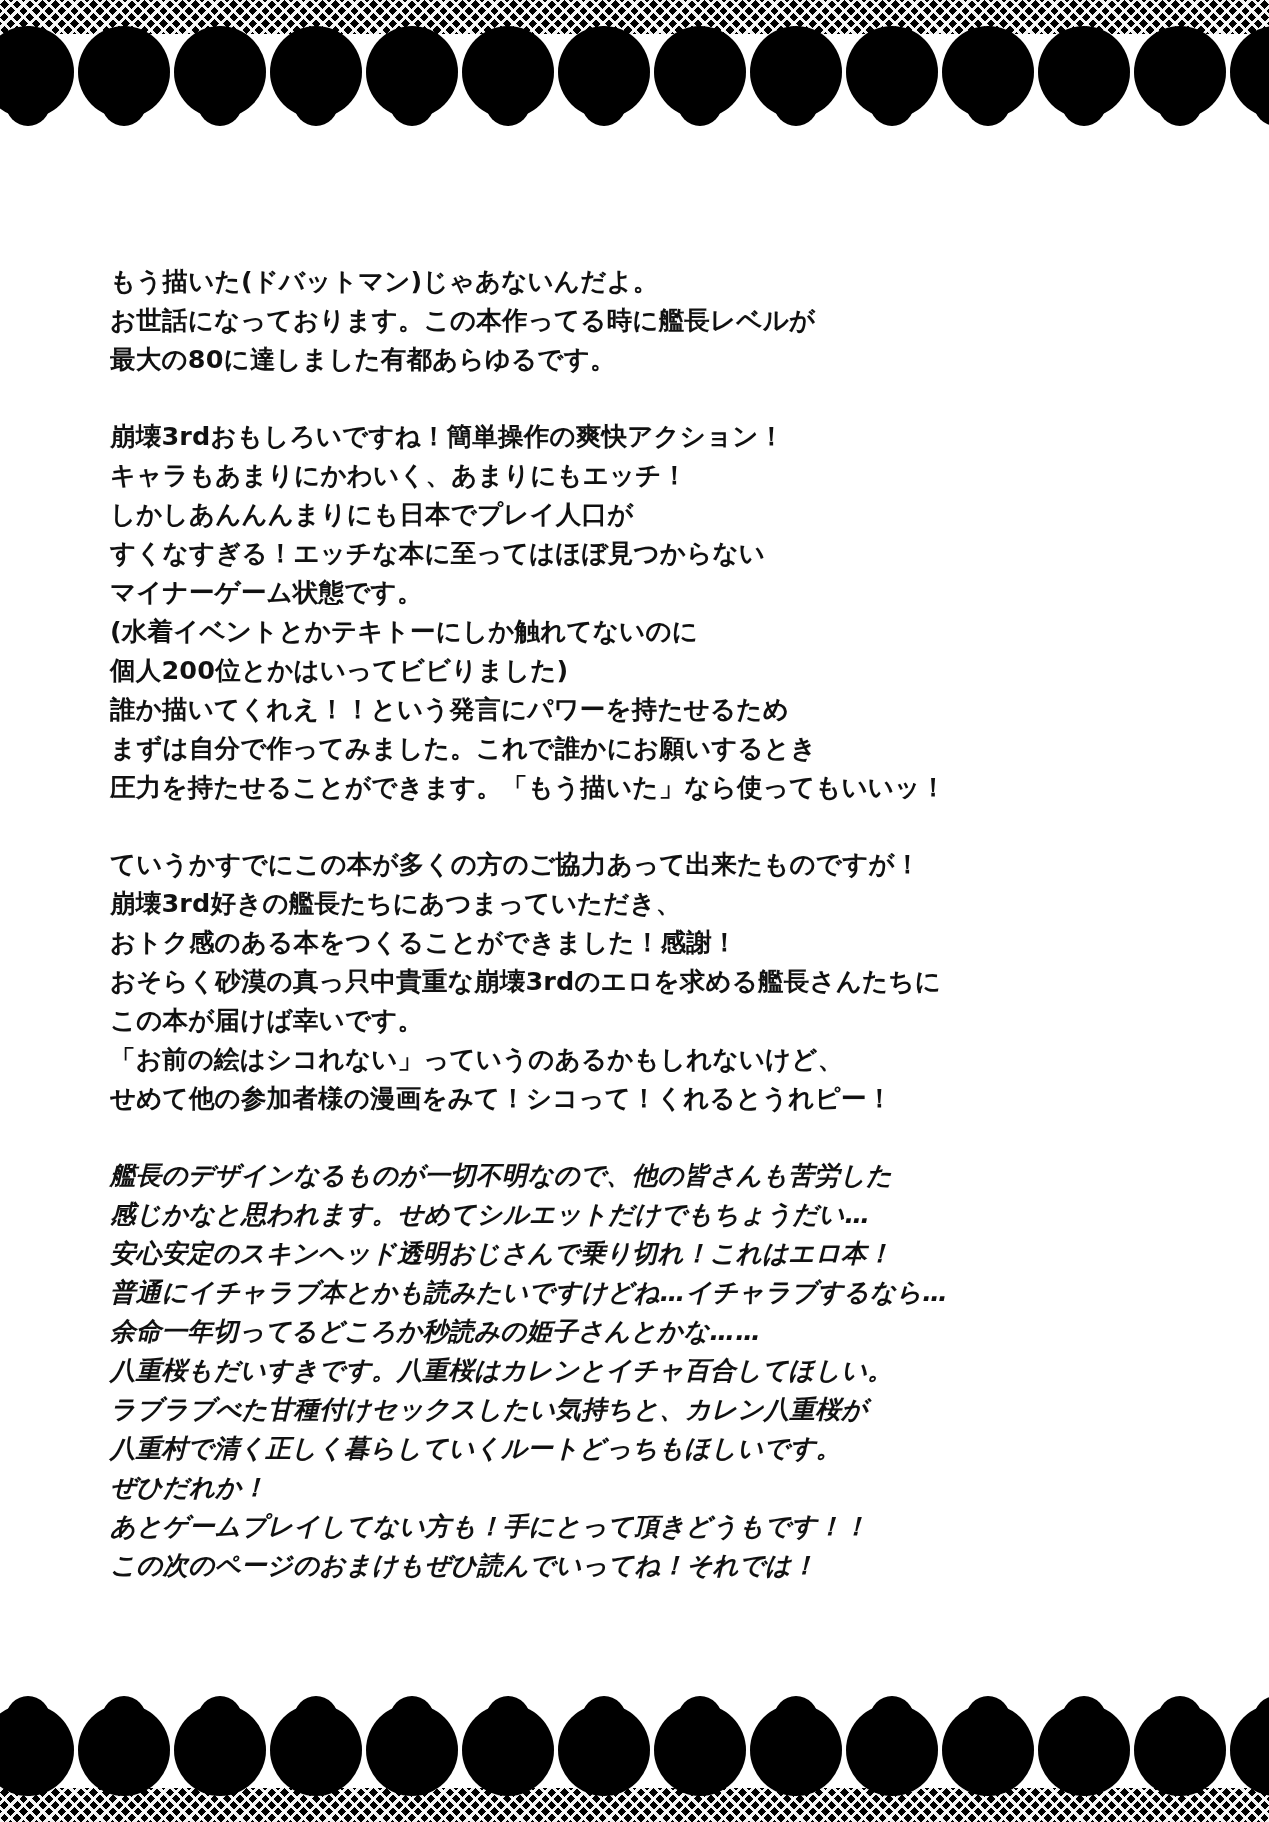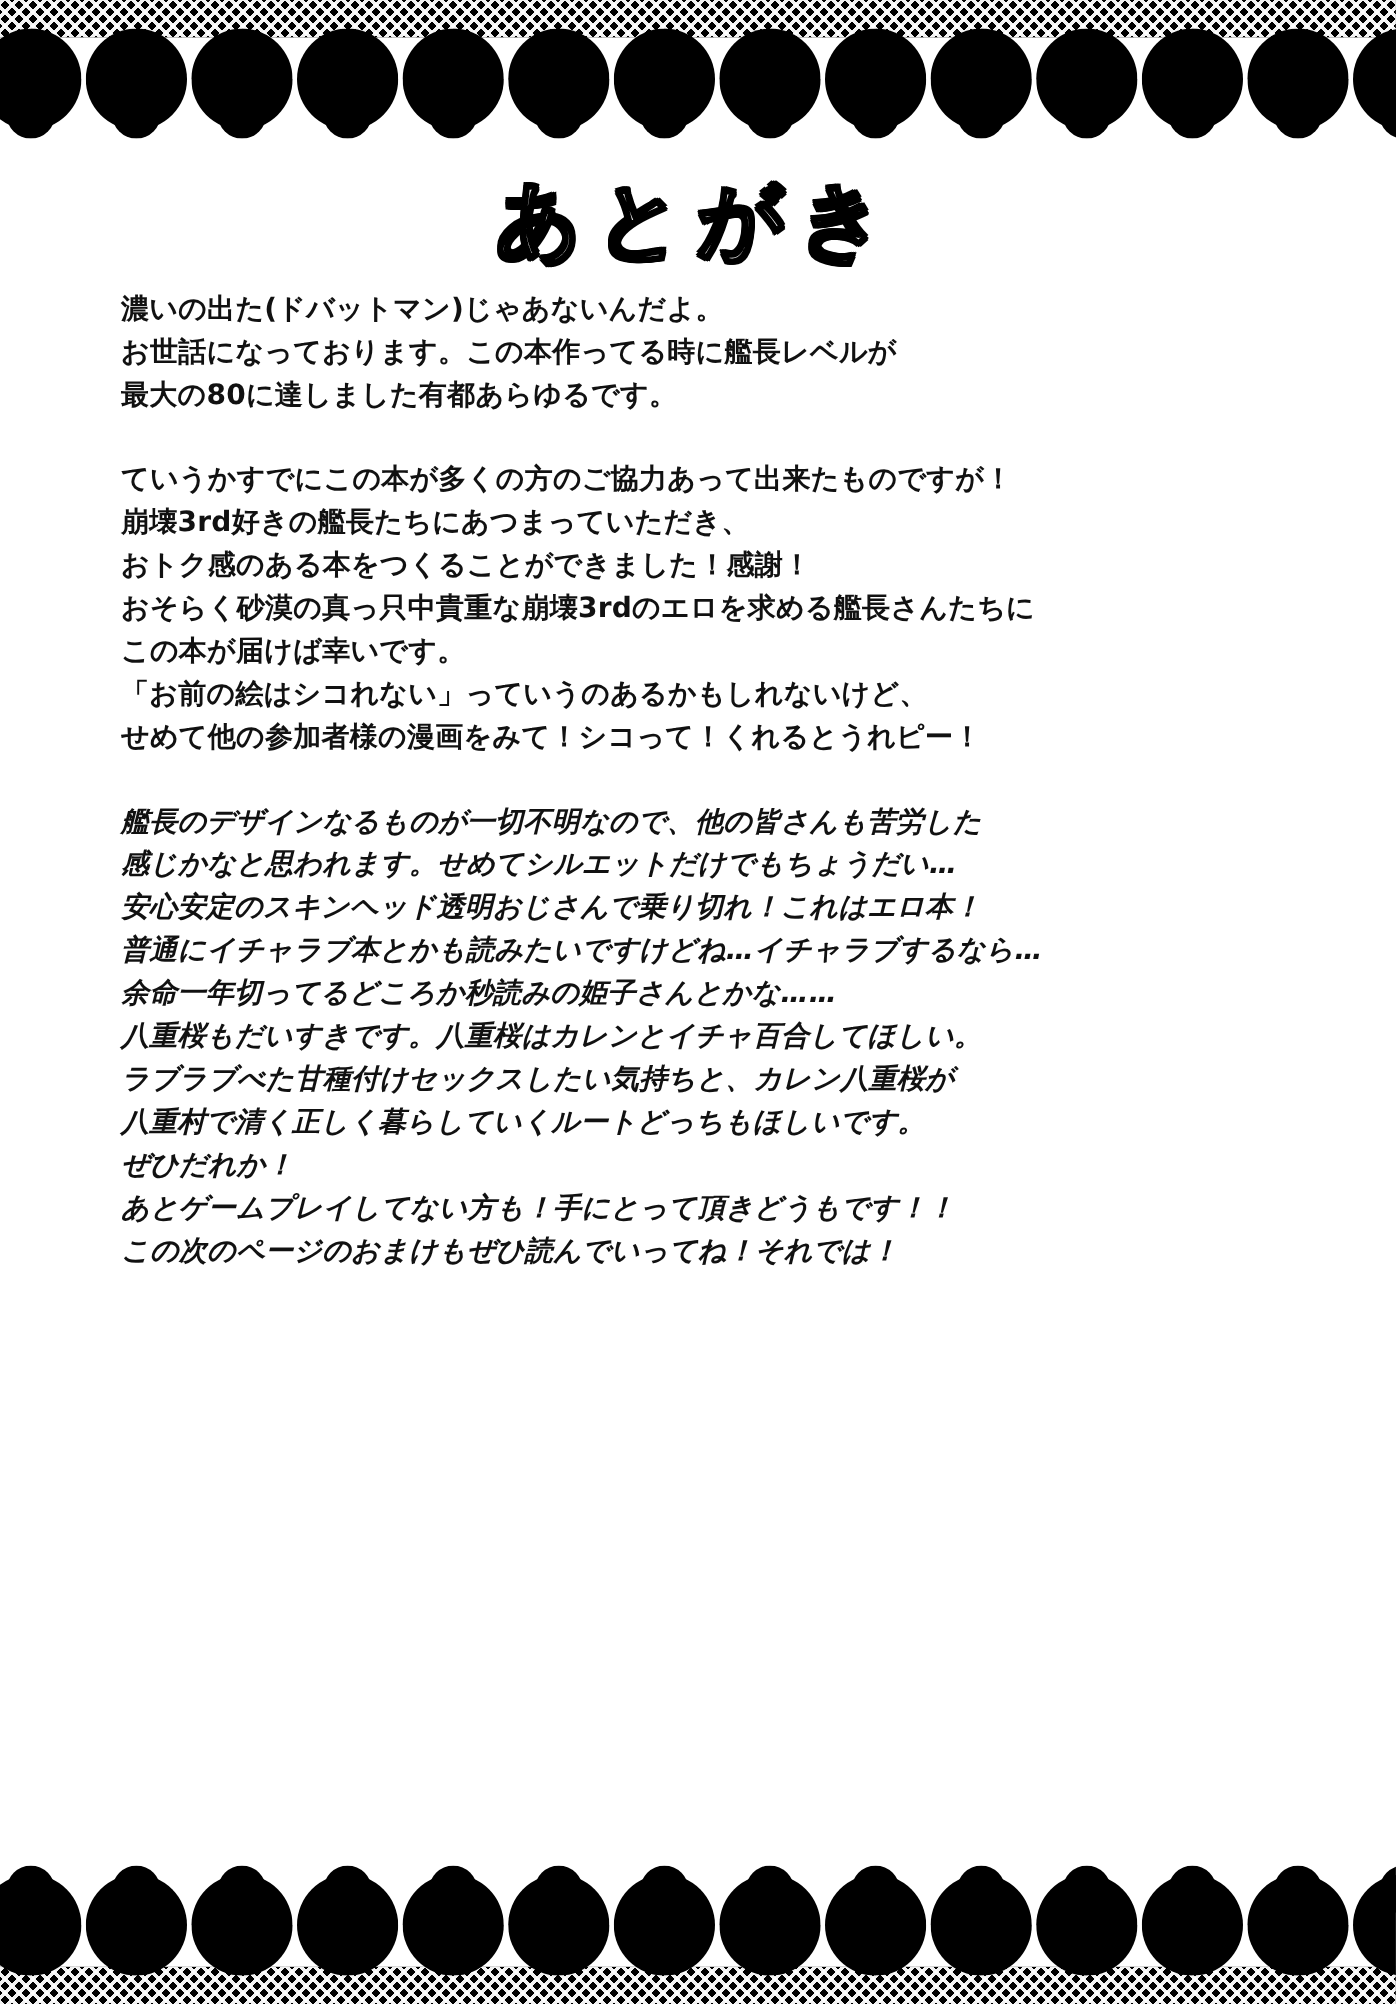--- a/index.html
+++ b/index.html
@@ -143,26 +143,35 @@
       <div class="scallop"></div>
       <div class="scallop"></div>
       <div class="scallop"></div>
       <div class="scallop"></div>
       <div class="scallop"></div>
       <div class="scallop"></div>
       <div class="scallop"></div>
     </div>
   </div>
 
-  <div class="title">あとがき</div>
 
   <div class="body-text">
-    <p class="para">濃いの出た(ドバットマン)じゃあないんだよ。
+    <p class="para">もう描いた(ドバットマン)じゃあないんだよ。
 お世話になっております。この本作ってる時に艦長レベルが
 最大の80に達しました有都あらゆるです。</p>
+    <p class="para">崩壊3rdおもしろいですね！簡単操作の爽快アクション！
+キャラもあまりにかわいく、あまりにもエッチ！
+しかしあんんんまりにも日本でプレイ人口が
+すくなすぎる！エッチな本に至ってはほぼ見つからない
+マイナーゲーム状態です。
+(水着イベントとかテキトーにしか触れてないのに
+個人200位とかはいってビビりました)
+誰か描いてくれえ！！という発言にパワーを持たせるため
+まずは自分で作ってみました。これで誰かにお願いするとき
+圧力を持たせることができます。「もう描いた」なら使ってもいいッ！</p>
     <p class="para">ていうかすでにこの本が多くの方のご協力あって出来たものですが！
 崩壊3rd好きの艦長たちにあつまっていただき、
 おトク感のある本をつくることができました！感謝！
 おそらく砂漠の真っ只中貴重な崩壊3rdのエロを求める艦長さんたちに
 この本が届けば幸いです。
 「お前の絵はシコれない」っていうのあるかもしれないけど、
 せめて他の参加者様の漫画をみて！シコって！くれるとうれピー！</p>
     <p class="para">艦長のデザインなるものが一切不明なので、他の皆さんも苦労した
 感じかなと思われます。せめてシルエットだけでもちょうだい…
 安心安定のスキンヘッド透明おじさんで乗り切れ！これはエロ本！

